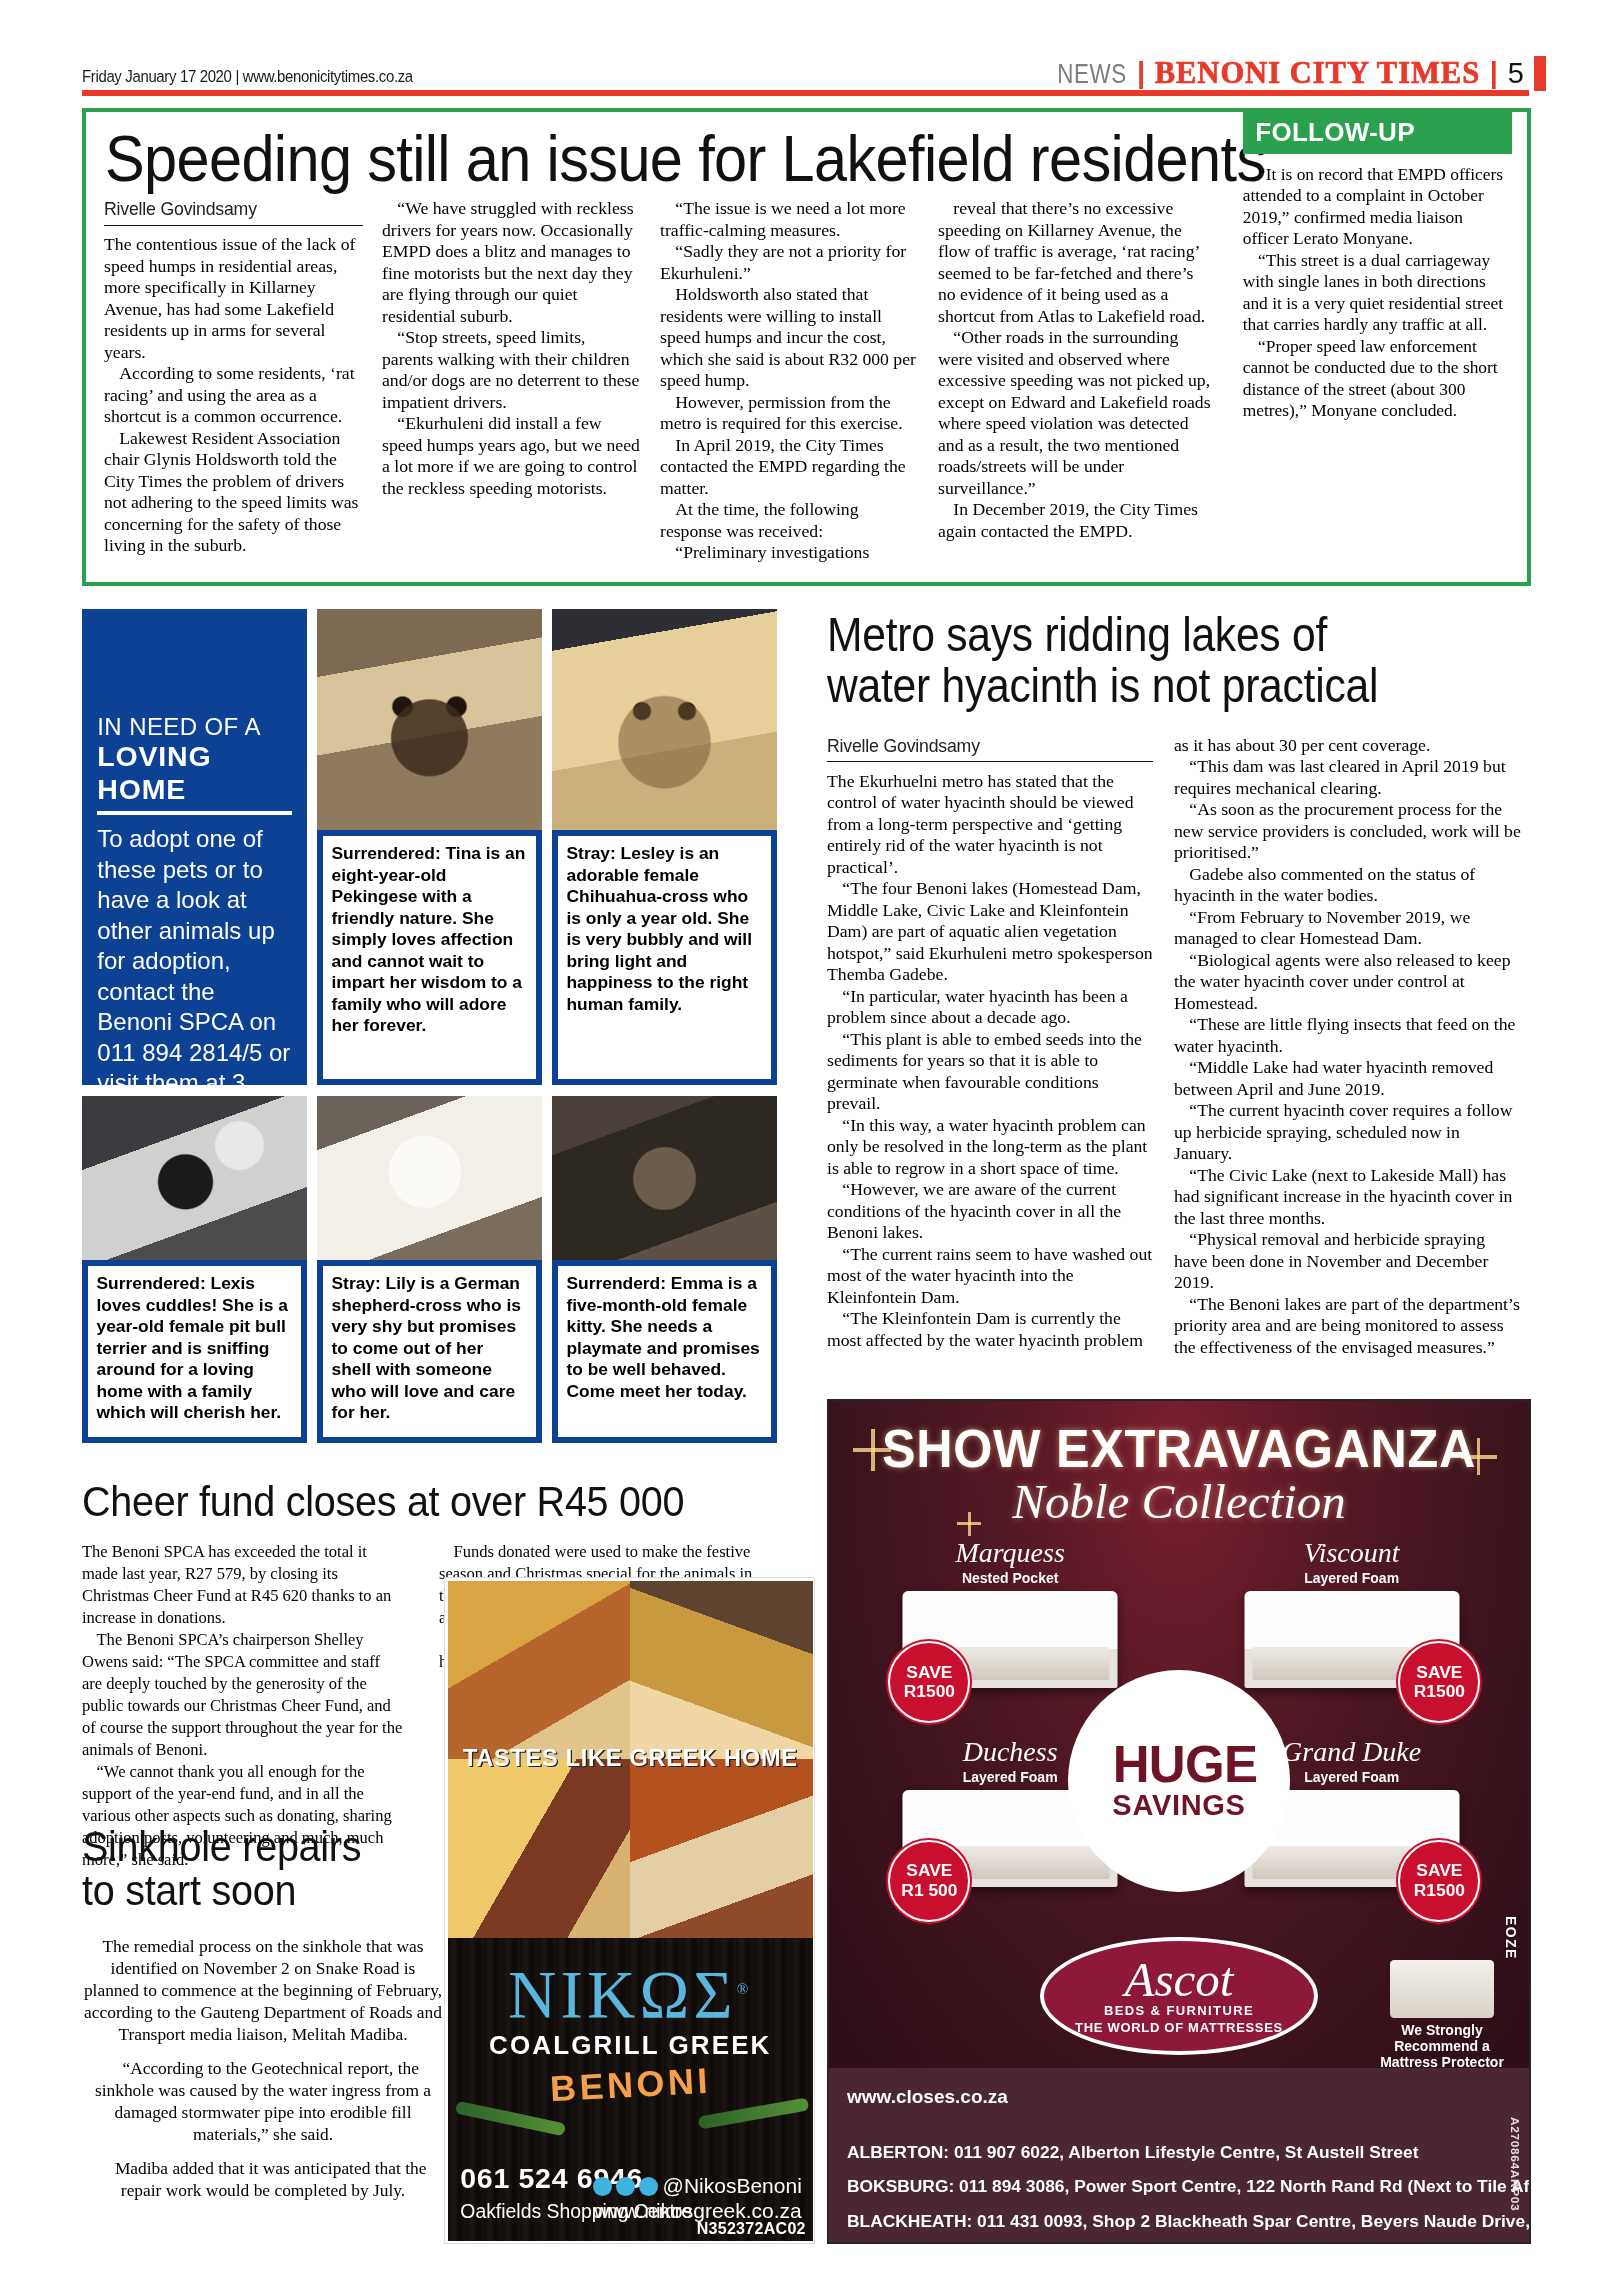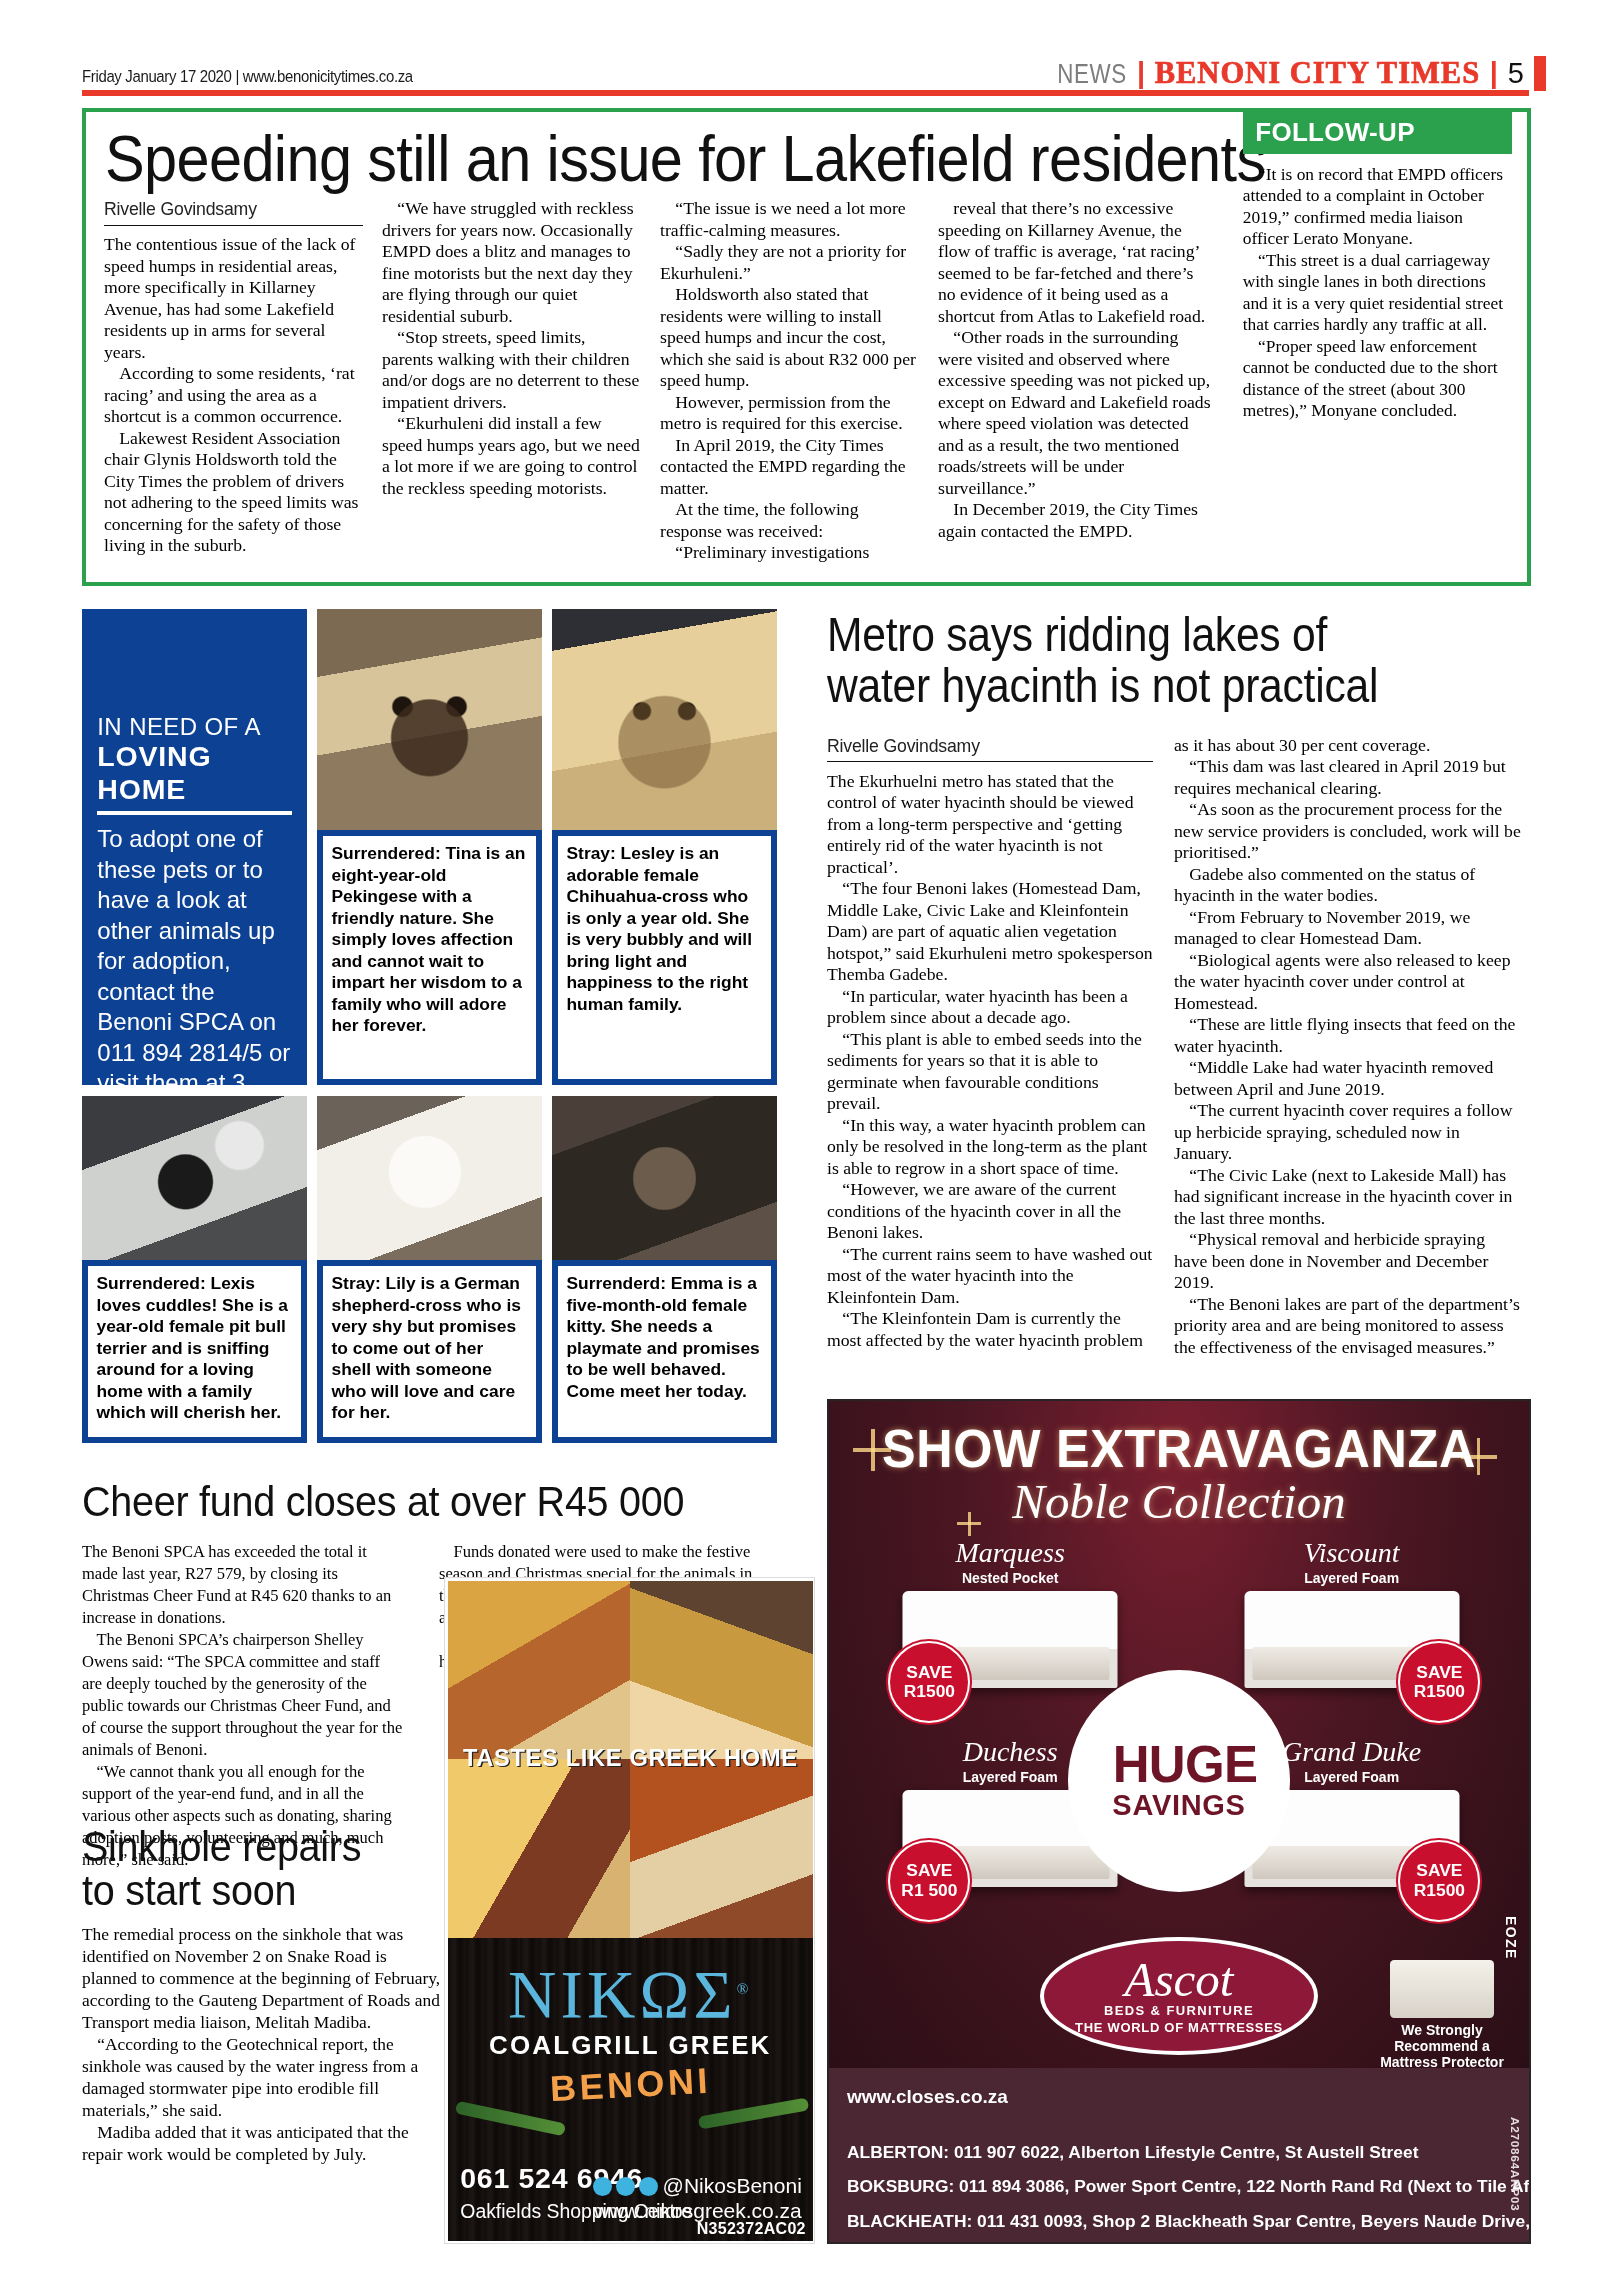--- a/index.html
+++ b/index.html
@@ -112,21 +112,21 @@
     font-size:43px; color:#111; font-weight:400; letter-spacing:-0.3px;
     transform:scaleX(0.92); transform-origin:left top; white-space:nowrap;
   }
   .cheer-cols { display:flex; margin-top:14px; }
   .cheer-col { width:357px; }
   .cheer-col.l { padding-right:19.4px; }
   .cheer-col p.body { font-family:"Liberation Serif", serif; font-size:17.4px; line-height:22px; transform:scaleX(0.95); transform-origin:left top; }
 
   .sink { position:absolute; left:82px; top:1824px; width:362px; }
   .sink .sec-head { font-size:43px; line-height:44px; white-space:normal; }
-  .sink p.body { font-size:17.4px; line-height:22px; margin-top:0; }
+  .sink p.body { font-size:17.4px; line-height:22px; margin-top:12px;text-align:center; }
 
   
   .nikos { position:absolute; left:444px; top:1577px; width:371px; height:667px; background:#fff; border:1.4px solid #dcdcdc; overflow:hidden; }
   .nikos-photos { position:absolute; left:2.8px; top:2.8px; width:365px; height:357px; display:grid; grid-template-columns:1fr 1fr; grid-template-rows:1fr 1fr; }
   .nph { position:relative; overflow:hidden; }
   .nikos-logo { position:absolute; left:2.8px; top:360px; width:365px; height:303px; background:#6d28d9; overflow:hidden; }
   .wood { position:absolute; inset:0;
      background:repeating-linear-gradient(90deg,#100c0a 0px,#1d1714 6.2px,#0c0908 11.8px,#191310 18px); }
   .nikos-word { position:absolute; left:0; right:0; top:18px; text-align:center;
      font-family:"Liberation Serif", serif; font-size:67px; color:#5ab6dd; letter-spacing:4.2px; font-weight:400; }

